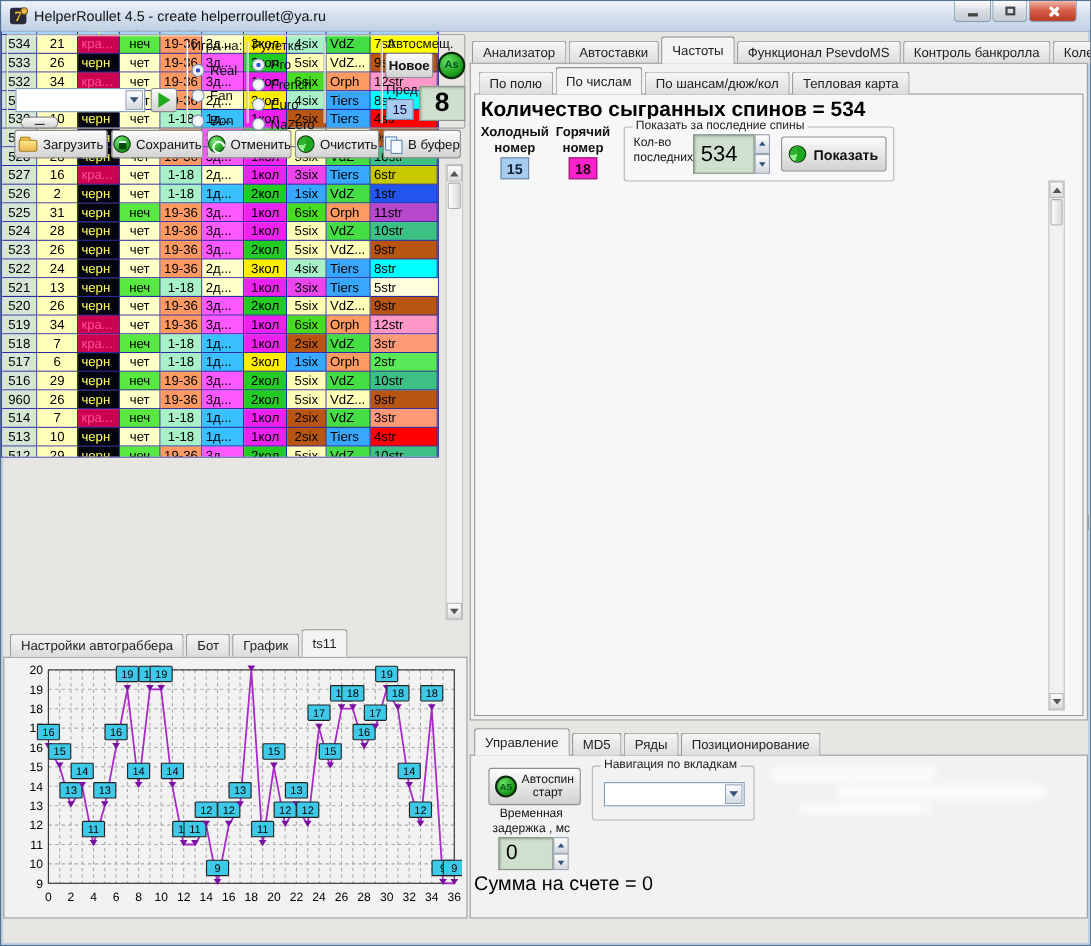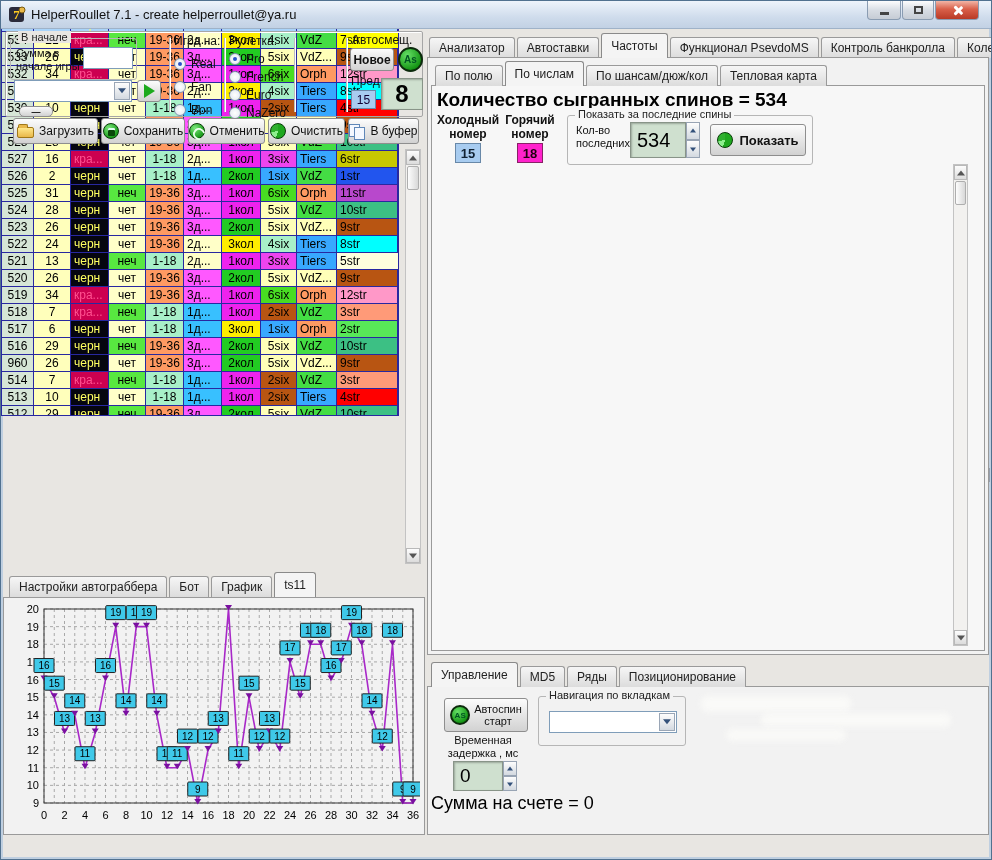--- a/index.html
+++ b/index.html
@@ -125,38 +125,33 @@
 <body>
 
 <div id="win">
 
   <div id="titlebar" class="abs">
     <svg id="app-icon" class="abs" viewBox="0 0 17 17">
       <rect x="0" y="1" width="15" height="15" rx="3" fill="#2a2a3a"></rect>
       <text x="7.5" y="13" font-size="13" font-weight="bold" fill="#ffcc22" text-anchor="middle" font-family="Liberation Serif,serif">7</text>
       <circle cx="13" cy="4" r="3" fill="#e8b84a" stroke="#7a5a10"></circle>
     </svg>
-    <span id="title-text" class="abs">HelperRoullet 7.1 - create helperroullet@ya.ru</span>
+    <span id="title-text" class="abs">HelperRoullet 4.5 - create helperroullet@ya.ru</span>
     <div class="winbtn abs" style="left:866px;width:34px;">
         <span class="glyph-min"></span>
       </div>
     <div class="winbtn abs" style="left:901px;width:32px;">
         <span class="glyph-max"></span>
       </div>
     <div class="winbtn abs" id="btn-close" style="left:934px;width:44px;">
         <span class="glyph-x"></span>
       </div>
   </div>
 
   <div class="abs panel-etched" style="left:4px;top:30px;width:418px;height:86px;">
-    <div class="abs groupbox" style="left:4px;top:6px;width:127px;height:42px;">
-      <span class="gcap">В начале</span>
-      <div class="abs lbl11" style="left:5px;top:8px;width:66px;line-height:13px;">Сумма в начале игры</div>
-      <input class="abs textbox" style="left: 72px; top: 8px; width: 50px; height: 22px;" value="">
-    </div>
     <div class="abs combo" style="left:8px;top:48px;width:118px;height:22px;">
       <span class="lbl11" style="line-height:20px;padding-left:3px;"></span>
       <span class="drop"></span>
     </div>
     <div class="abs btn" style="left:131px;top:48px;width:24px;height:22px;">
       <span class="play-tri"></span>
     </div>
     <div class="abs btn" style="left:13px;top:74px;width:34px;height:11px;font-size:9px;font-weight:bold;border-radius:5px;">—</div>
 
     <div class="abs vsep" style="left:163px;top:6px;height:74px;"></div>
@@ -219,21 +214,21 @@
         <span>Сохранить</span>
       </div>
       <div class="btn toolbtn" style="left: 187px; width: 77px;">
         <span class="tbic grn-circle undo-icon"></span>
         <span>Отменить</span>
       </div>
       <div class="btn toolbtn" style="left: 267px; width: 77px;">
         <span class="tbic clear-icon"></span>
         <span>Очистить</span>
       </div>
-      <div class="btn toolbtn" style="left: 347px; width: 71px;">
+      <div class="btn toolbtn" style="left: 347px; width: 71px; justify-content: flex-end;">
         <span class="tbic copy-icon"></span>
         <span>В буфер</span>
       </div>
     </div>
 
   <div id="spins-table">
       <div class="srow hdr">
         <div class="scell" style="width: 32px;">С...</div>
         <div class="scell" style="width: 37px;">Число</div>
         <div class="scell al" style="width: 38px; color: rgb(255, 160, 64);">Кра...</div>

